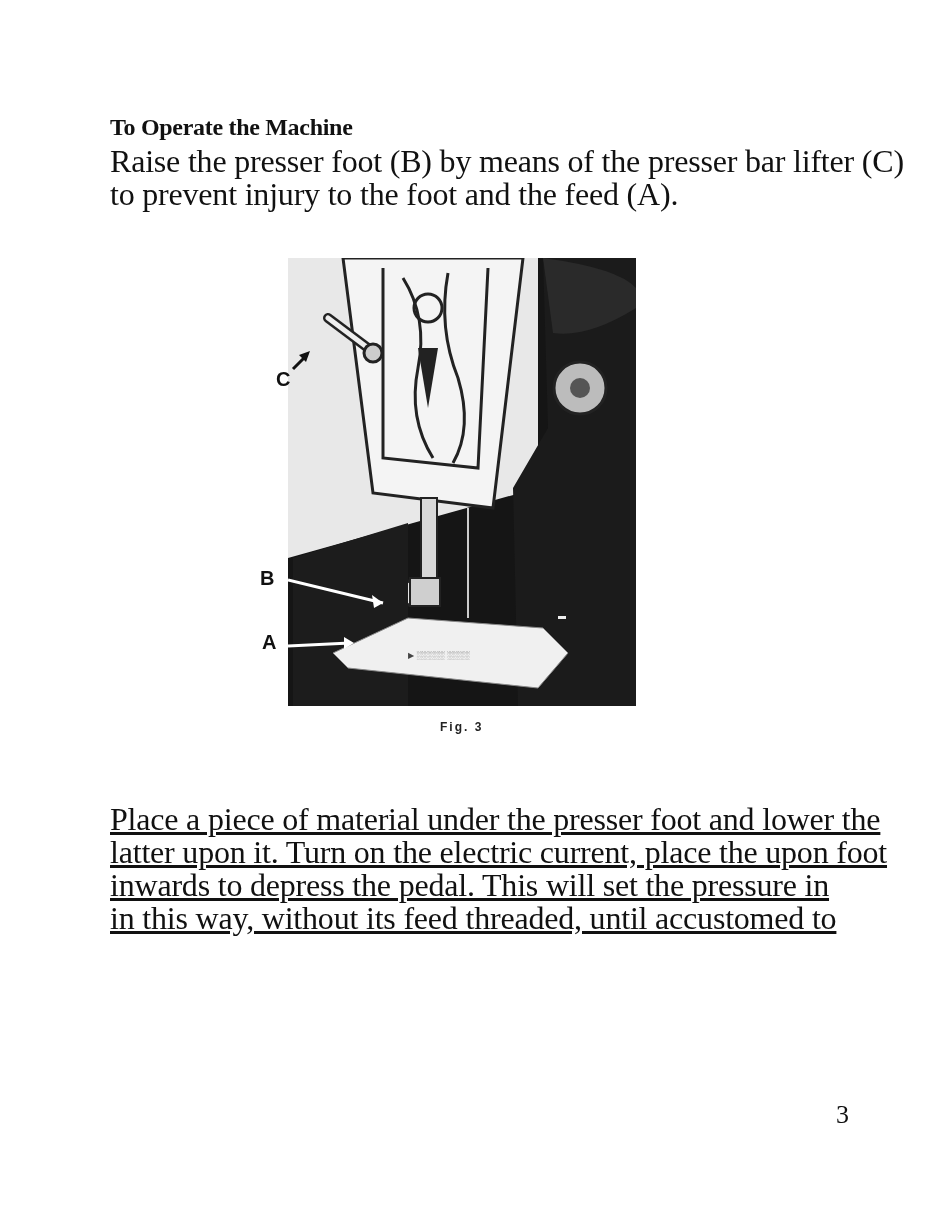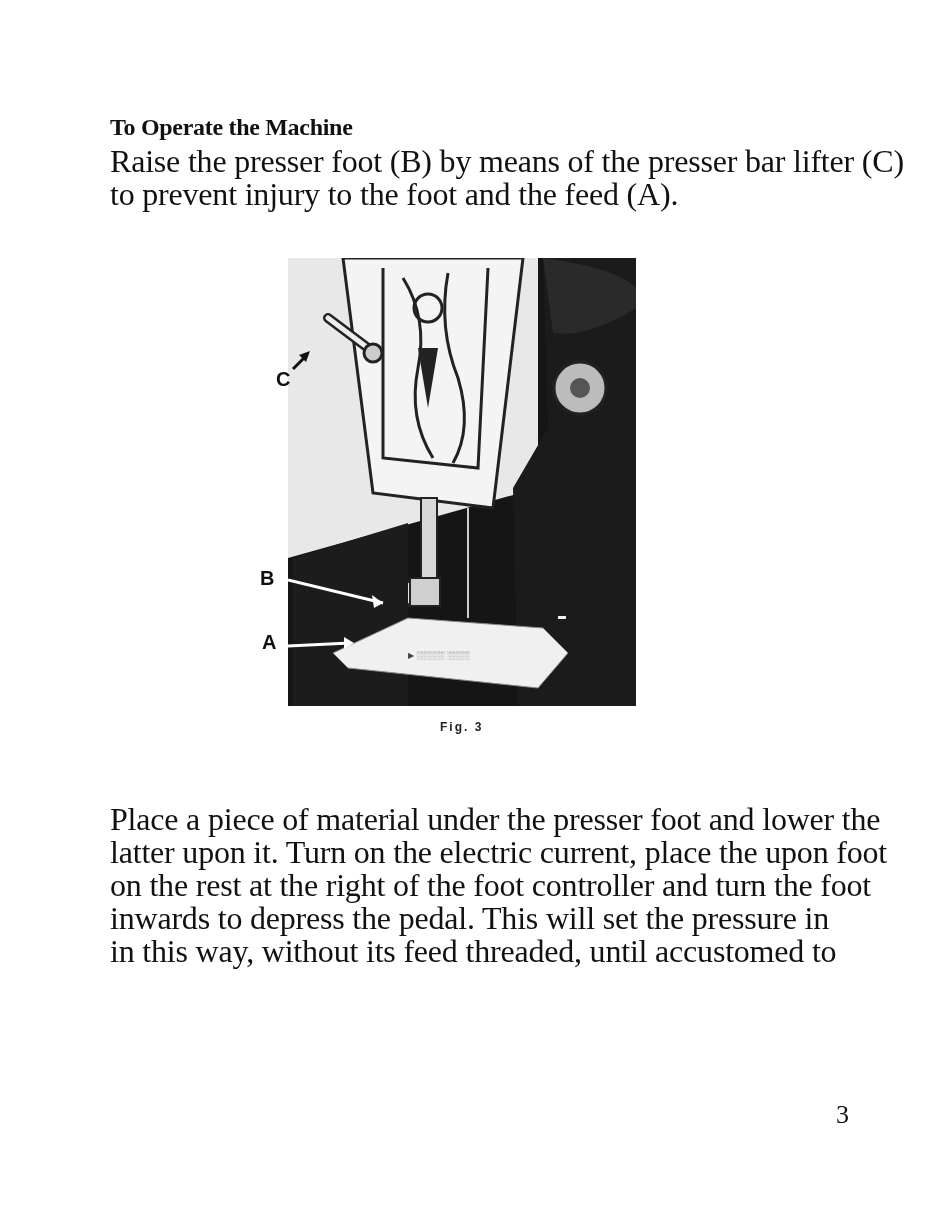--- a/index.html
+++ b/index.html
@@ -1,21 +1,21 @@
 <!DOCTYPE html>
 <html><head>
   <meta charset="utf-8">
   <style>
     html, body { margin: 0; padding: 0; background: #ffffff; }
     body { width: 935px; height: 1210px; position: relative; overflow: hidden;
            font-family: "Liberation Serif", "DejaVu Serif", serif; color: #111; }
     .heading { position: absolute; left: 110px; top: 114px; font-size: 24px; font-weight: bold; letter-spacing: -0.3px; }
     .para { position: absolute; left: 110px; font-size: 32px; line-height: 33px; letter-spacing: -0.2px; }
     .p1 { top: 145px; width: 760px; }
-    .p2 { top: 803px; width: 760px; }
+    .p2 { top: 803px; width: 760px; text-decoration: underline; }
     .line { display: block; white-space: nowrap; }
     .figure { position: absolute; left: 258px; top: 258px; width: 378px; height: 448px; }
     .photo { position: absolute; left: 30px; top: 0; width: 348px; height: 448px; background: #111; overflow: hidden; }
     .label { position: absolute; font-family: "Liberation Sans", "DejaVu Sans", sans-serif; font-weight: bold; font-size: 20px; color: #111; }
     .caption { position: absolute; left: 408px; top: 720px; font-family: "Liberation Sans", "DejaVu Sans", sans-serif; font-weight: bold; font-size: 12px; letter-spacing: 2px; color: #222; margin-left: 32px; }
     .page-num { position: absolute; left: 836px; top: 1100px; font-size: 26px; }
   </style>
 </head>
 <body>
 
@@ -76,18 +76,17 @@
   </svg>
   <span class="label" style="left: 2px; top: 309px;">B</span>
   <span class="label" style="left: 4px; top: 373px;">A</span>
 </div>
 
 <div class="caption">Fig. 3</div>
 
 <div class="para p2">
   <span class="line">Place a piece of material under the presser foot and lower the</span>
   <span class="line">latter upon it. Turn on the electric current, place the upon foot</span>
-  <span class="line">on the rest at the right of the foot controller and turn the foot</span>
   <span class="line">inwards to depress the pedal. This will set the pressure in</span>
   <span class="line">in this way, without its feed threaded, until accustomed to</span>
 </div>
 
 <div class="page-num">3</div>
 
 </body></html>

